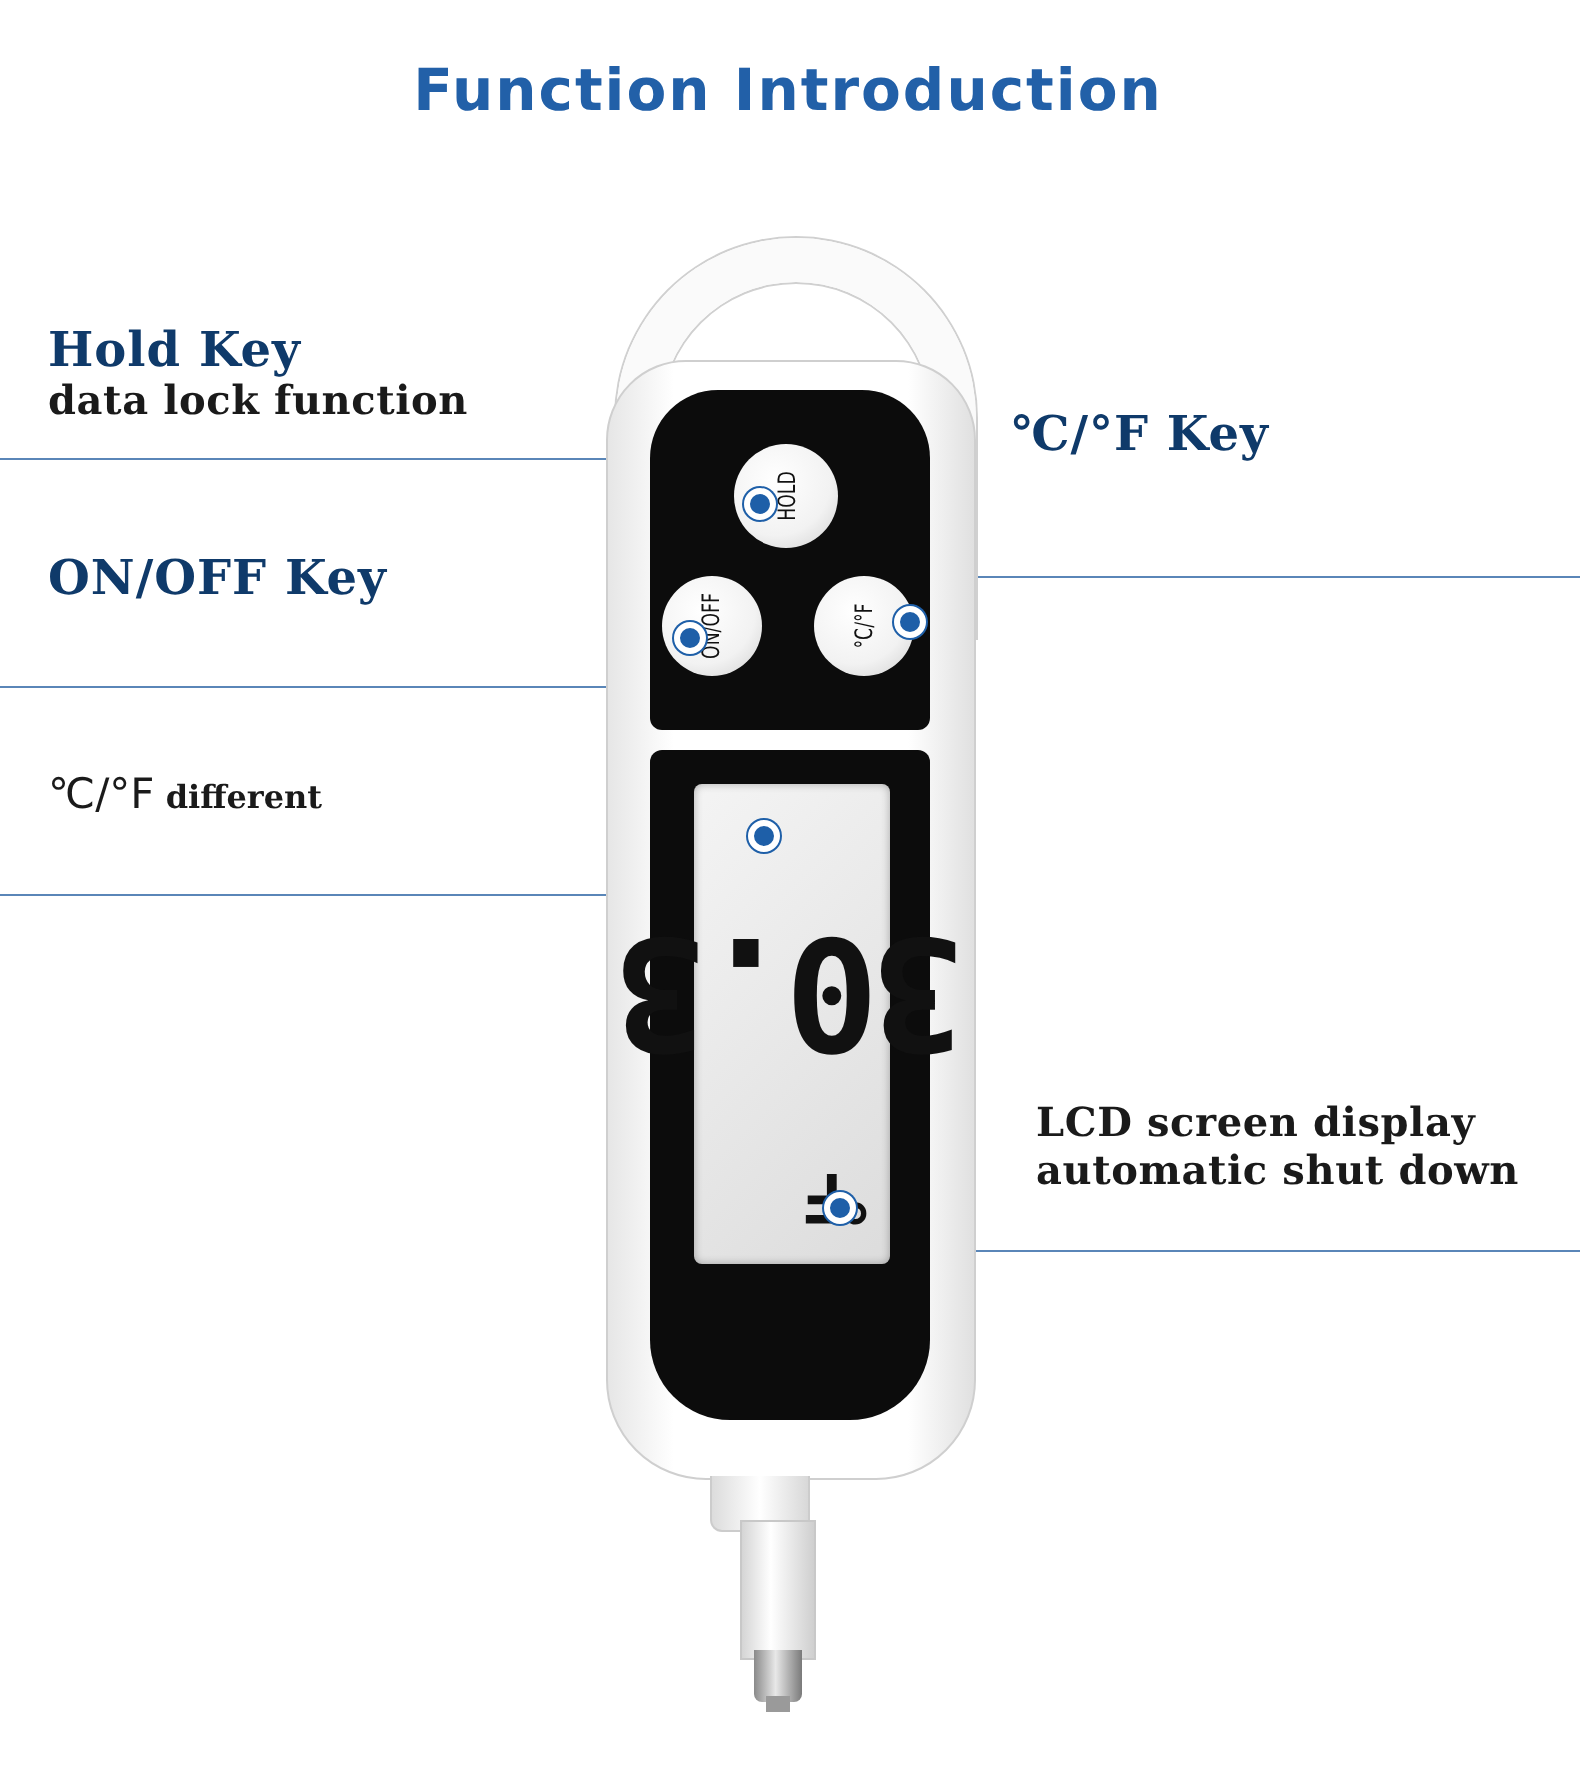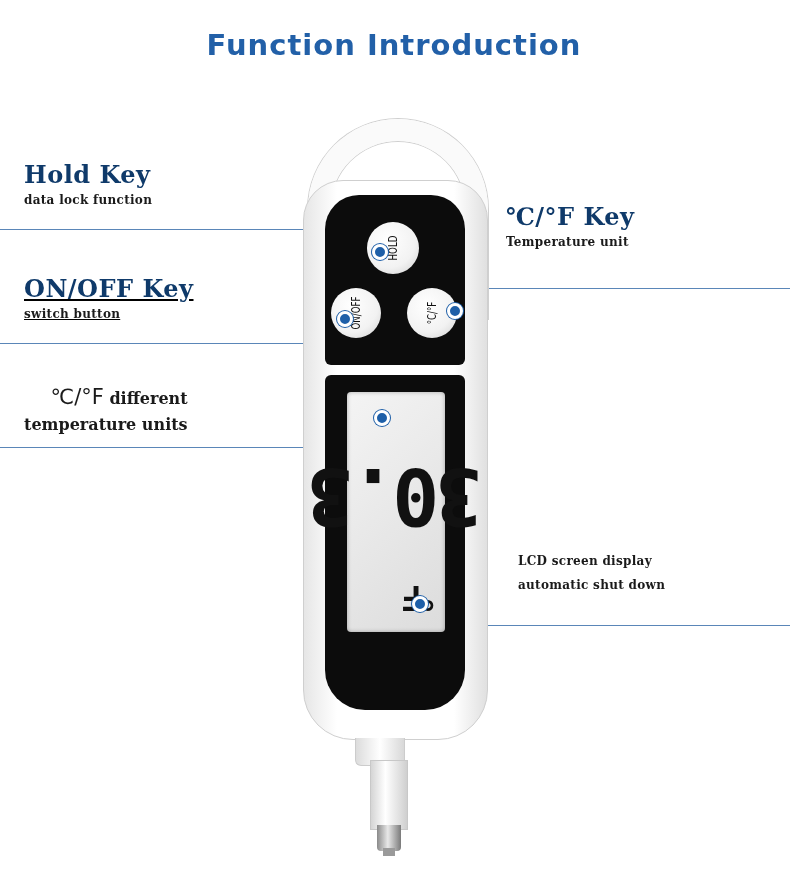--- a/index.html
+++ b/index.html
@@ -7,21 +7,21 @@
   body { position: relative; font-family: "DejaVu Sans", sans-serif; }
 
   .title {
     position: absolute; left: 0; top: 28px; width: 788px; text-align: center;
     font-family: "DejaVu Sans", sans-serif; font-weight: bold; font-size: 29px;
     letter-spacing: 1px; color: #2260a8;
   }
 
   .label { position: absolute; }
   .label .head { font-family: "DejaVu Serif", serif; font-weight: bold; font-size: 24px; color: #0f3a6a; line-height: 26px; letter-spacing: 0.5px; }
-  .label .sub { font-family: "DejaVu Serif", serif; font-weight: bold; font-size: 12px; color: #1a1a1a; line-height: 24px; letter-spacing: 0.3px; }
+  .label .sub { font-family: "DejaVu Serif", serif; font-weight: bold; font-size: 20px; color: #1a1a1a; line-height: 24px; letter-spacing: 0.3px; }
   .label .mix { font-family: "DejaVu Serif", serif; font-weight: bold; font-size: 16px; color: #1a1a1a; line-height: 26px; }
   .label .mix .unit { font-family: "DejaVu Sans", sans-serif; font-weight: normal; font-size: 21px; }
 
   .line { position: absolute; height: 1px; background: #5a86b8; }
 
   
   .hanger {
     position: absolute; left: 308px; top: 119px; width: 180px; height: 200px;
     border: 22px solid #fafafa; border-bottom: none; border-radius: 90px 90px 0 0;
     box-shadow: 0 0 0 1px #d0d0d0, inset 0 0 0 1px #d0d0d0;
@@ -75,35 +75,32 @@
 <body>
 
 <div class="title">Function Introduction</div>
 
 <div class="label" style="left:24px; top:162px;">
   <div class="head">Hold Key</div>
   <div class="sub">data lock function</div>
 </div>
 <div class="line" style="left:0; top:229px; width:380px;"></div>
 
-<div class="label" style="left:24px; top:276px;text-decoration:underline;">
+<div class="label" style="left:24px; top:276px;">
   <div class="head">ON/OFF Key</div>
-  <div class="sub">switch button</div>
 </div>
 <div class="line" style="left:0; top:343px; width:345px;"></div>
 
 <div class="label" style="left:24px; top:384px;text-align:right;">
   <div class="mix"><span class="unit">℃/°F</span><span> different</span></div>
-  <div class="mix">temperature units</div>
 </div>
 <div class="line" style="left:0; top:447px; width:360px;"></div>
 
 <div class="label" style="left:506px; top:204px;">
   <div class="head">℃/°F Key</div>
-  <div class="sub">Temperature unit</div>
 </div>
 <div class="line" style="left:475px; top:288px; width:315px;"></div>
 
 <div class="label" style="left:518px; top:549px;">
   <div class="sub">LCD screen display</div>
   <div class="sub">automatic shut down</div>
 </div>
 <div class="line" style="left:440px; top:625px; width:350px;"></div>
 
 <div class="hanger"></div>

